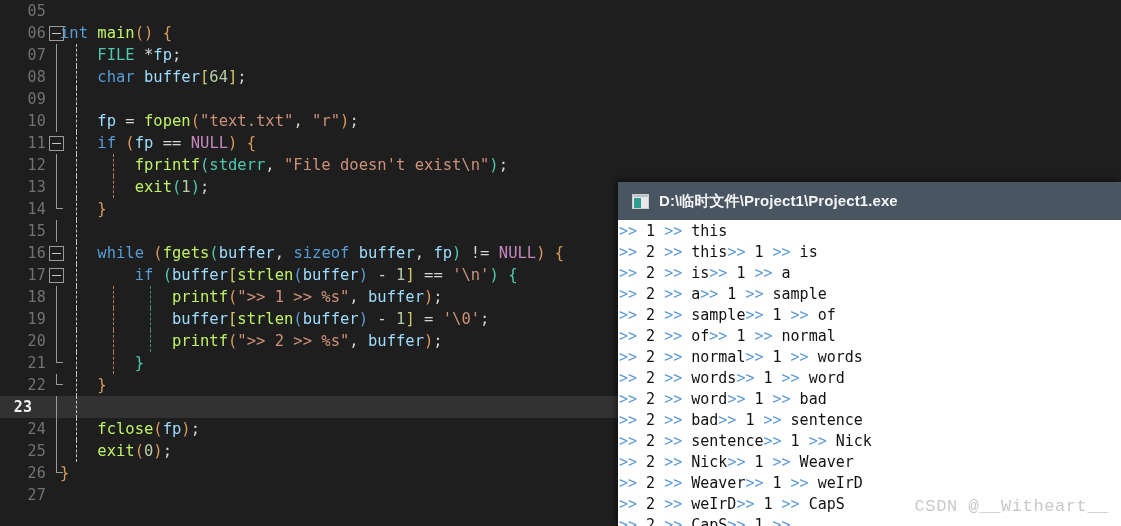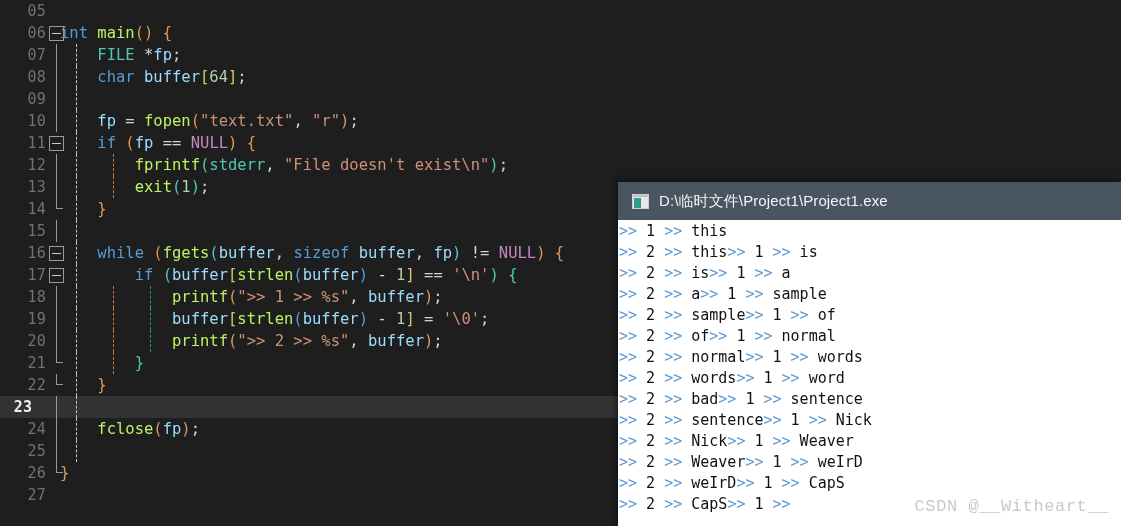--- a/index.html
+++ b/index.html
@@ -119,20 +119,21 @@
     overflow: hidden;
     box-shadow: -2px -2px 6px rgba(0,0,0,0.45);
   }
   #console-titlebar {
     height: 38px;
     background: #4a5562;
     display: flex;
     align-items: center;
     padding-left: 14px;
     gap: 10px;
+    font-weight: bold;
   }
   #console-icon {
     position: relative;
     width: 17px; height: 15px;
     background: #e8e8e8;
     border: 1px solid #cfcfcf;
     flex: none;
   }
   #console-icon:before {
     content: "";
@@ -335,20 +336,21 @@
       <span class="lnum">24</span>
       <span class="foldline"></span>
       <span class="iguide ig-w" style="left:76px;"></span>
       <span class="ctext">    <span class="pl">fclose</span><span class="p1">(</span><span class="idn">fp</span><span class="p1">)</span>;</span>
     </div>
 
     <div class="code-line">
       <span class="lnum">25</span>
       <span class="foldline"></span>
       <span class="iguide ig-w" style="left:76px;"></span>
+      <span class="ctext">    <span class="pl">exit</span><span class="p1">(</span><span class="num">0</span><span class="p1">)</span>;</span>
     </div>
 
     <div class="code-line">
       <span class="lnum">26</span>
       <span class="foldend"></span>
       <span class="ctext"><span class="p1">}</span></span>
     </div>
 
     <div class="code-line">
       <span class="lnum">27</span>
@@ -366,20 +368,21 @@
 
     <div id="console-body">
       <div class="out-line"><span class="a">&gt;&gt;</span><span class="t"> 1 </span><span class="a">&gt;&gt;</span><span class="t"> this</span></div>
       <div class="out-line"><span class="a">&gt;&gt;</span><span class="t"> 2 </span><span class="a">&gt;&gt;</span><span class="t"> this</span><span class="a">&gt;&gt;</span><span class="t"> 1 </span><span class="a">&gt;&gt;</span><span class="t"> is</span></div>
       <div class="out-line"><span class="a">&gt;&gt;</span><span class="t"> 2 </span><span class="a">&gt;&gt;</span><span class="t"> is</span><span class="a">&gt;&gt;</span><span class="t"> 1 </span><span class="a">&gt;&gt;</span><span class="t"> a</span></div>
       <div class="out-line"><span class="a">&gt;&gt;</span><span class="t"> 2 </span><span class="a">&gt;&gt;</span><span class="t"> a</span><span class="a">&gt;&gt;</span><span class="t"> 1 </span><span class="a">&gt;&gt;</span><span class="t"> sample</span></div>
       <div class="out-line"><span class="a">&gt;&gt;</span><span class="t"> 2 </span><span class="a">&gt;&gt;</span><span class="t"> sample</span><span class="a">&gt;&gt;</span><span class="t"> 1 </span><span class="a">&gt;&gt;</span><span class="t"> of</span></div>
       <div class="out-line"><span class="a">&gt;&gt;</span><span class="t"> 2 </span><span class="a">&gt;&gt;</span><span class="t"> of</span><span class="a">&gt;&gt;</span><span class="t"> 1 </span><span class="a">&gt;&gt;</span><span class="t"> normal</span></div>
       <div class="out-line"><span class="a">&gt;&gt;</span><span class="t"> 2 </span><span class="a">&gt;&gt;</span><span class="t"> normal</span><span class="a">&gt;&gt;</span><span class="t"> 1 </span><span class="a">&gt;&gt;</span><span class="t"> words</span></div>
       <div class="out-line"><span class="a">&gt;&gt;</span><span class="t"> 2 </span><span class="a">&gt;&gt;</span><span class="t"> words</span><span class="a">&gt;&gt;</span><span class="t"> 1 </span><span class="a">&gt;&gt;</span><span class="t"> word</span></div>
+      <div class="out-line"><span class="a">&gt;&gt;</span><span class="t"> 2 </span><span class="a">&gt;&gt;</span><span class="t"> word</span><span class="a">&gt;&gt;</span><span class="t"> 1 </span><span class="a">&gt;&gt;</span><span class="t"> bad</span></div>
       <div class="out-line"><span class="a">&gt;&gt;</span><span class="t"> 2 </span><span class="a">&gt;&gt;</span><span class="t"> bad</span><span class="a">&gt;&gt;</span><span class="t"> 1 </span><span class="a">&gt;&gt;</span><span class="t"> sentence</span></div>
       <div class="out-line"><span class="a">&gt;&gt;</span><span class="t"> 2 </span><span class="a">&gt;&gt;</span><span class="t"> sentence</span><span class="a">&gt;&gt;</span><span class="t"> 1 </span><span class="a">&gt;&gt;</span><span class="t"> Nick</span></div>
       <div class="out-line"><span class="a">&gt;&gt;</span><span class="t"> 2 </span><span class="a">&gt;&gt;</span><span class="t"> Nick</span><span class="a">&gt;&gt;</span><span class="t"> 1 </span><span class="a">&gt;&gt;</span><span class="t"> Weaver</span></div>
       <div class="out-line"><span class="a">&gt;&gt;</span><span class="t"> 2 </span><span class="a">&gt;&gt;</span><span class="t"> Weaver</span><span class="a">&gt;&gt;</span><span class="t"> 1 </span><span class="a">&gt;&gt;</span><span class="t"> weIrD</span></div>
       <div class="out-line"><span class="a">&gt;&gt;</span><span class="t"> 2 </span><span class="a">&gt;&gt;</span><span class="t"> weIrD</span><span class="a">&gt;&gt;</span><span class="t"> 1 </span><span class="a">&gt;&gt;</span><span class="t"> CapS</span></div>
       <div class="out-line"><span class="a">&gt;&gt;</span><span class="t"> 2 </span><span class="a">&gt;&gt;</span><span class="t"> CapS</span><span class="a">&gt;&gt;</span><span class="t"> 1 </span><span class="a">&gt;&gt;</span><span class="t"> </span></div>
 
     </div>
 
   </div>

